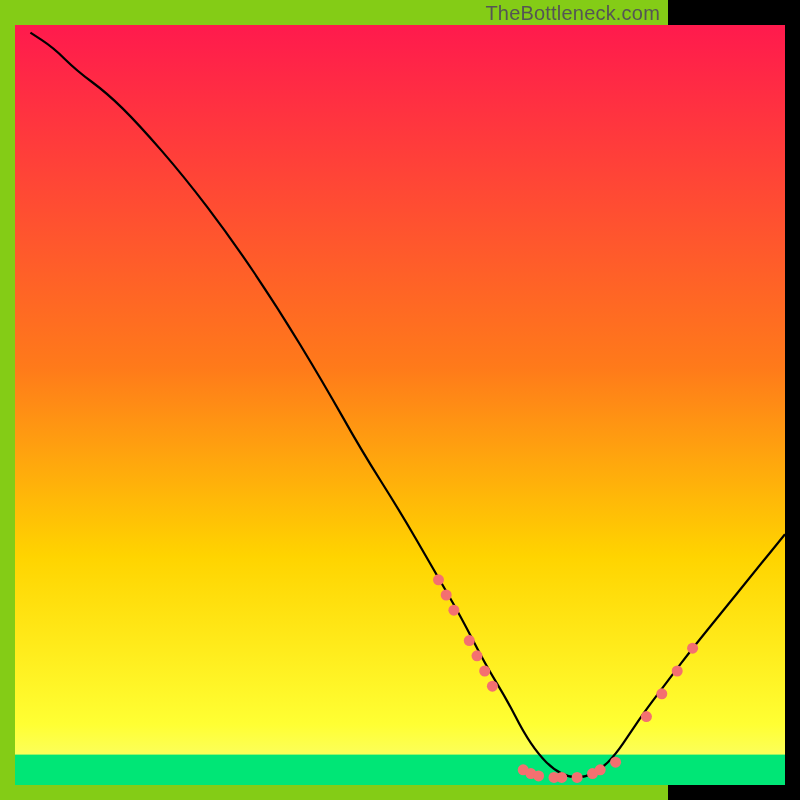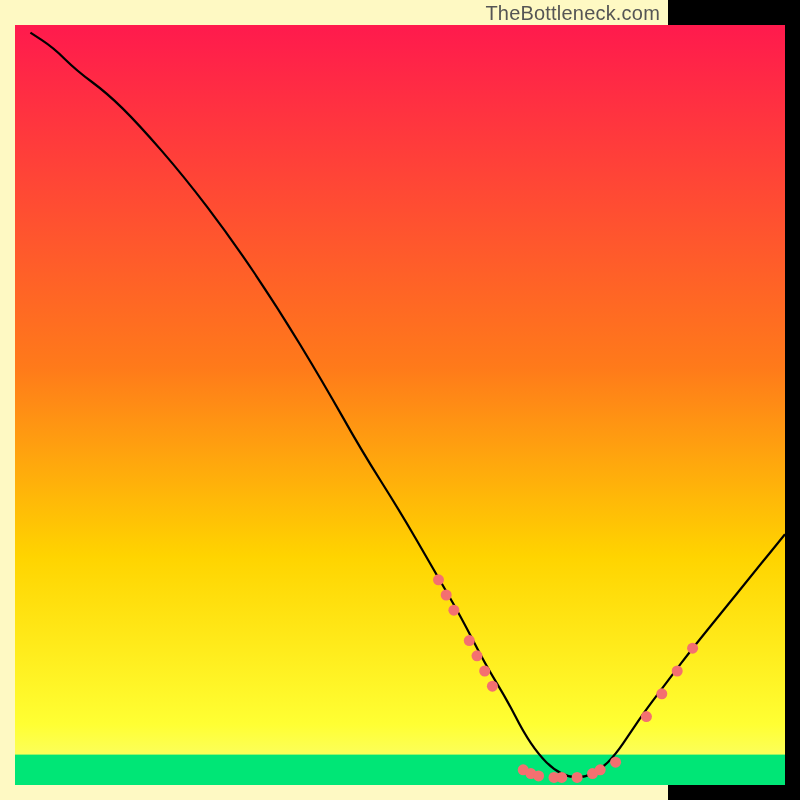--- a/index.html
+++ b/index.html
@@ -8,21 +8,21 @@
     width: 800px;
     height: 800px;
     background: #000;
     font-family: Arial, Helvetica, sans-serif;
     overflow: hidden;
   }
   .frame {
     position: relative;
     width: 668px;
     height: 800px;
-    background: #fef9c3;
+    background: #84cc16;
   }
   .watermark {
     position: absolute;
     top: 2px;
     right: 8px;
     color: #555;
     font-size: 20px;
     font-weight: 500;
     letter-spacing: 0.2px;
     z-index: 50;

